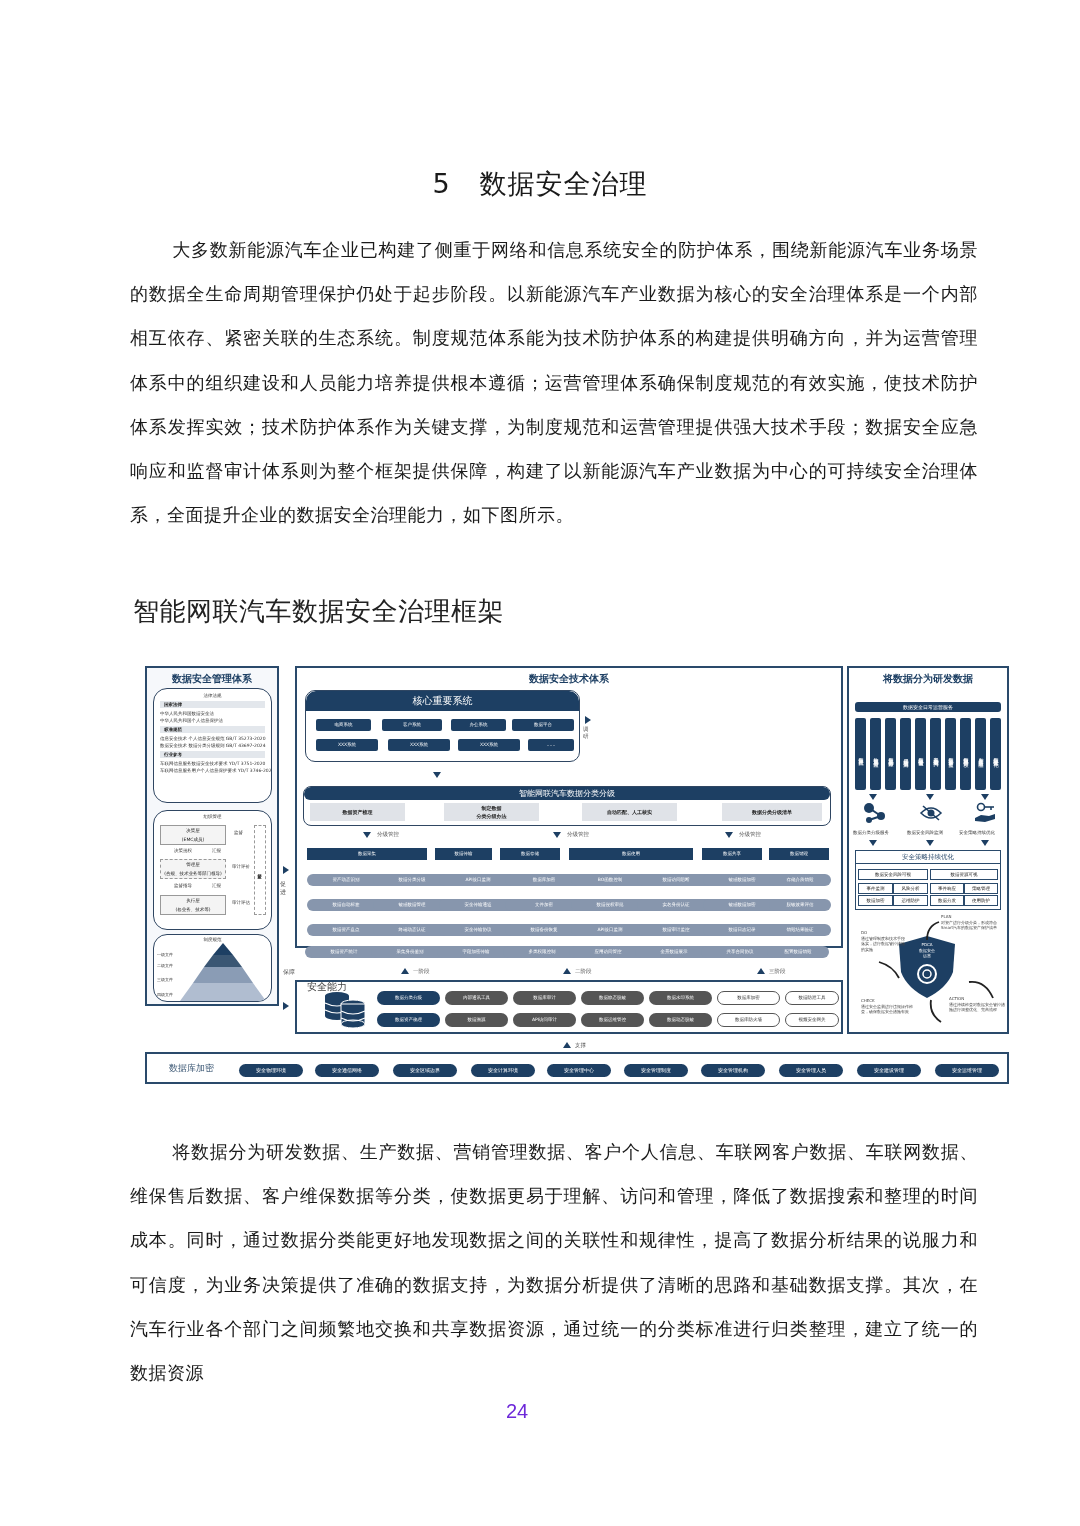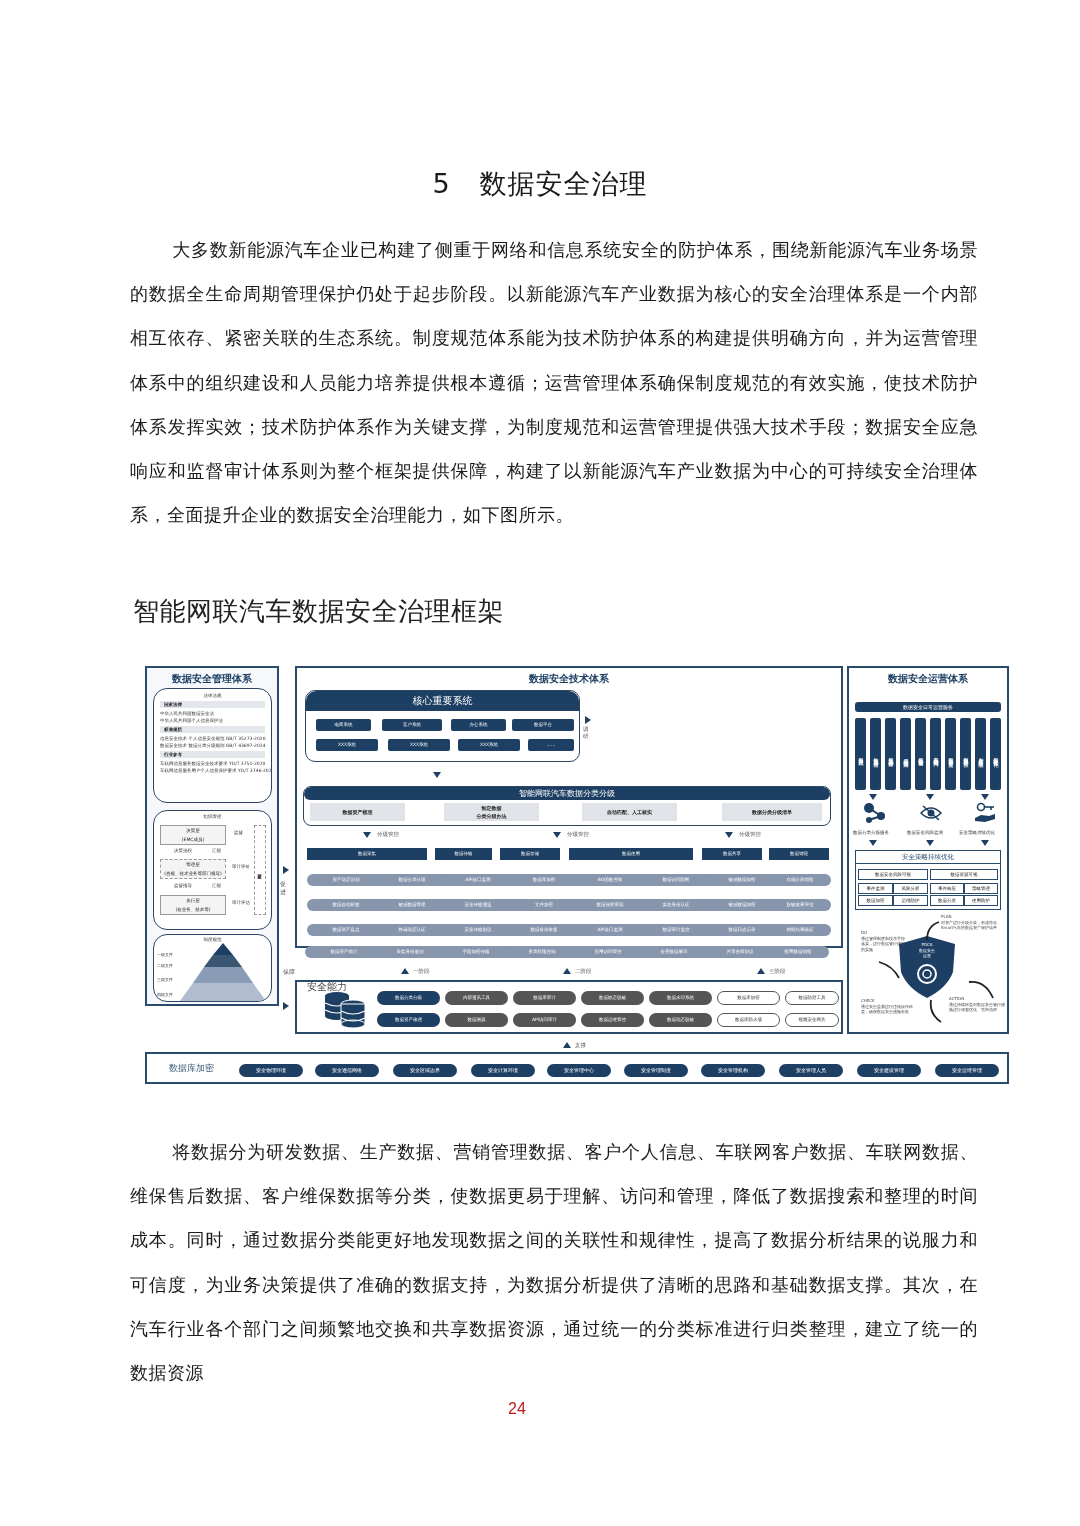--- a/index.html
+++ b/index.html
@@ -4,21 +4,21 @@
 <style>
   * { box-sizing: border-box; margin: 0; padding: 0; }
   html, body { width: 1080px; height: 1526px; background: #ffffff; }
   body { font-family: "DejaVu Serif", "Liberation Serif", serif; color: #1a1a1a; position: relative; overflow: hidden; }
   .page-title { position: absolute; top: 166px; left: 0; width: 1080px; text-align: center; font-size: 27px; font-family: "DejaVu Sans", sans-serif; letter-spacing: 1px; }
   .para { position: absolute; left: 130px; width: 848px; font-size: 18px; line-height: 44.2px; text-align: justify; text-align-last: left; letter-spacing: 0.5px; }
   .para.p1 { top: 228px; }
   .para.p2 { top: 1130px; }
   .para .indent { display: inline-block; width: 42px; }
   .fig-title { position: absolute; top: 594px; left: 133px; font-size: 26px; font-family: "DejaVu Sans", sans-serif; color: #222; letter-spacing: 0.5px; }
-  .page-num { position: absolute; top: 1400px; left: 0; width: 1034px; text-align: center; font-size: 16px; font-family: "Liberation Sans", sans-serif; color: #b91c1c; }
+  .page-num { position: absolute; top: 1400px; left: 0; width: 1034px; text-align: center; font-size: 20px; font-family: "Liberation Sans", sans-serif; color: #6d28d9; }
 
   
   .dia { position: absolute; left: 145px; top: 666px; width: 864px; height: 420px; font-family: "DejaVu Sans", sans-serif; }
   .navy { background: #1d3f63; color: #fff; }
   .panel { position: absolute; border: 2px solid #2a4a6b; background: #f6f8fb; }
   .ptitle { text-align: center; font-weight: bold; color: #1d3f63; font-size: 10px; margin-top: 4px; }
   .rbox { position: absolute; border: 1.5px solid #2f4662; border-radius: 14px; background: #fff; }
   .tiny { font-size: 4.5px; color: #333; line-height: 7px; }
   .sect-bar { background: #e3e7ec; font-size: 4.5px; font-weight: bold; padding: 1px 4px; margin: 2px 6px; }
 
@@ -230,21 +230,21 @@
     <div class="pill2 w" style="left:420px;top:9px;">数据库加密</div>
     <div class="pill2 w" style="left:420px;top:31px;">数据库防火墙</div>
     <div class="pill2 w" style="left:488px;top:9px;width:54px;">数据防泄工具</div>
     <div class="pill2 w" style="left:488px;top:31px;width:54px;">视频安全网关</div>
   </div>
 
   <div class="arrow-u" style="left:418px;top:376px;"></div>
   <div class="lbl" style="left:430px;top:376px;">支撑</div>
 
   <div class="panel" style="left:702px;top:0;width:162px;height:368px;background:#fff;">
-    <div class="ptitle">数据安全运营体系</div>
+    <div class="ptitle">将数据分为研发数据</div>
     <div class="navy" style="position:absolute;left:6px;top:34px;width:146px;height:10px;font-size:5px;text-align:center;line-height:10px;border-radius:3px;">数据安全日常运营服务</div>
     <div class="vcol" style="left:6px;">数据资产梳理</div>
     <div class="vcol" style="left:21px;">敏感数据分类分级</div>
     <div class="vcol" style="left:36px;">数据安全风险评估</div>
     <div class="vcol" style="left:51px;">未经授权访问监测</div>
     <div class="vcol" style="left:66px;">数据安全策略管理</div>
     <div class="vcol" style="left:81px;">安全风险监测与研判</div>
     <div class="vcol" style="left:96px;">数据安全事件处置</div>
     <div class="vcol" style="left:111px;">数据权限分层授权</div>
     <div class="vcol" style="left:126px;">突发事件应急响应</div>

